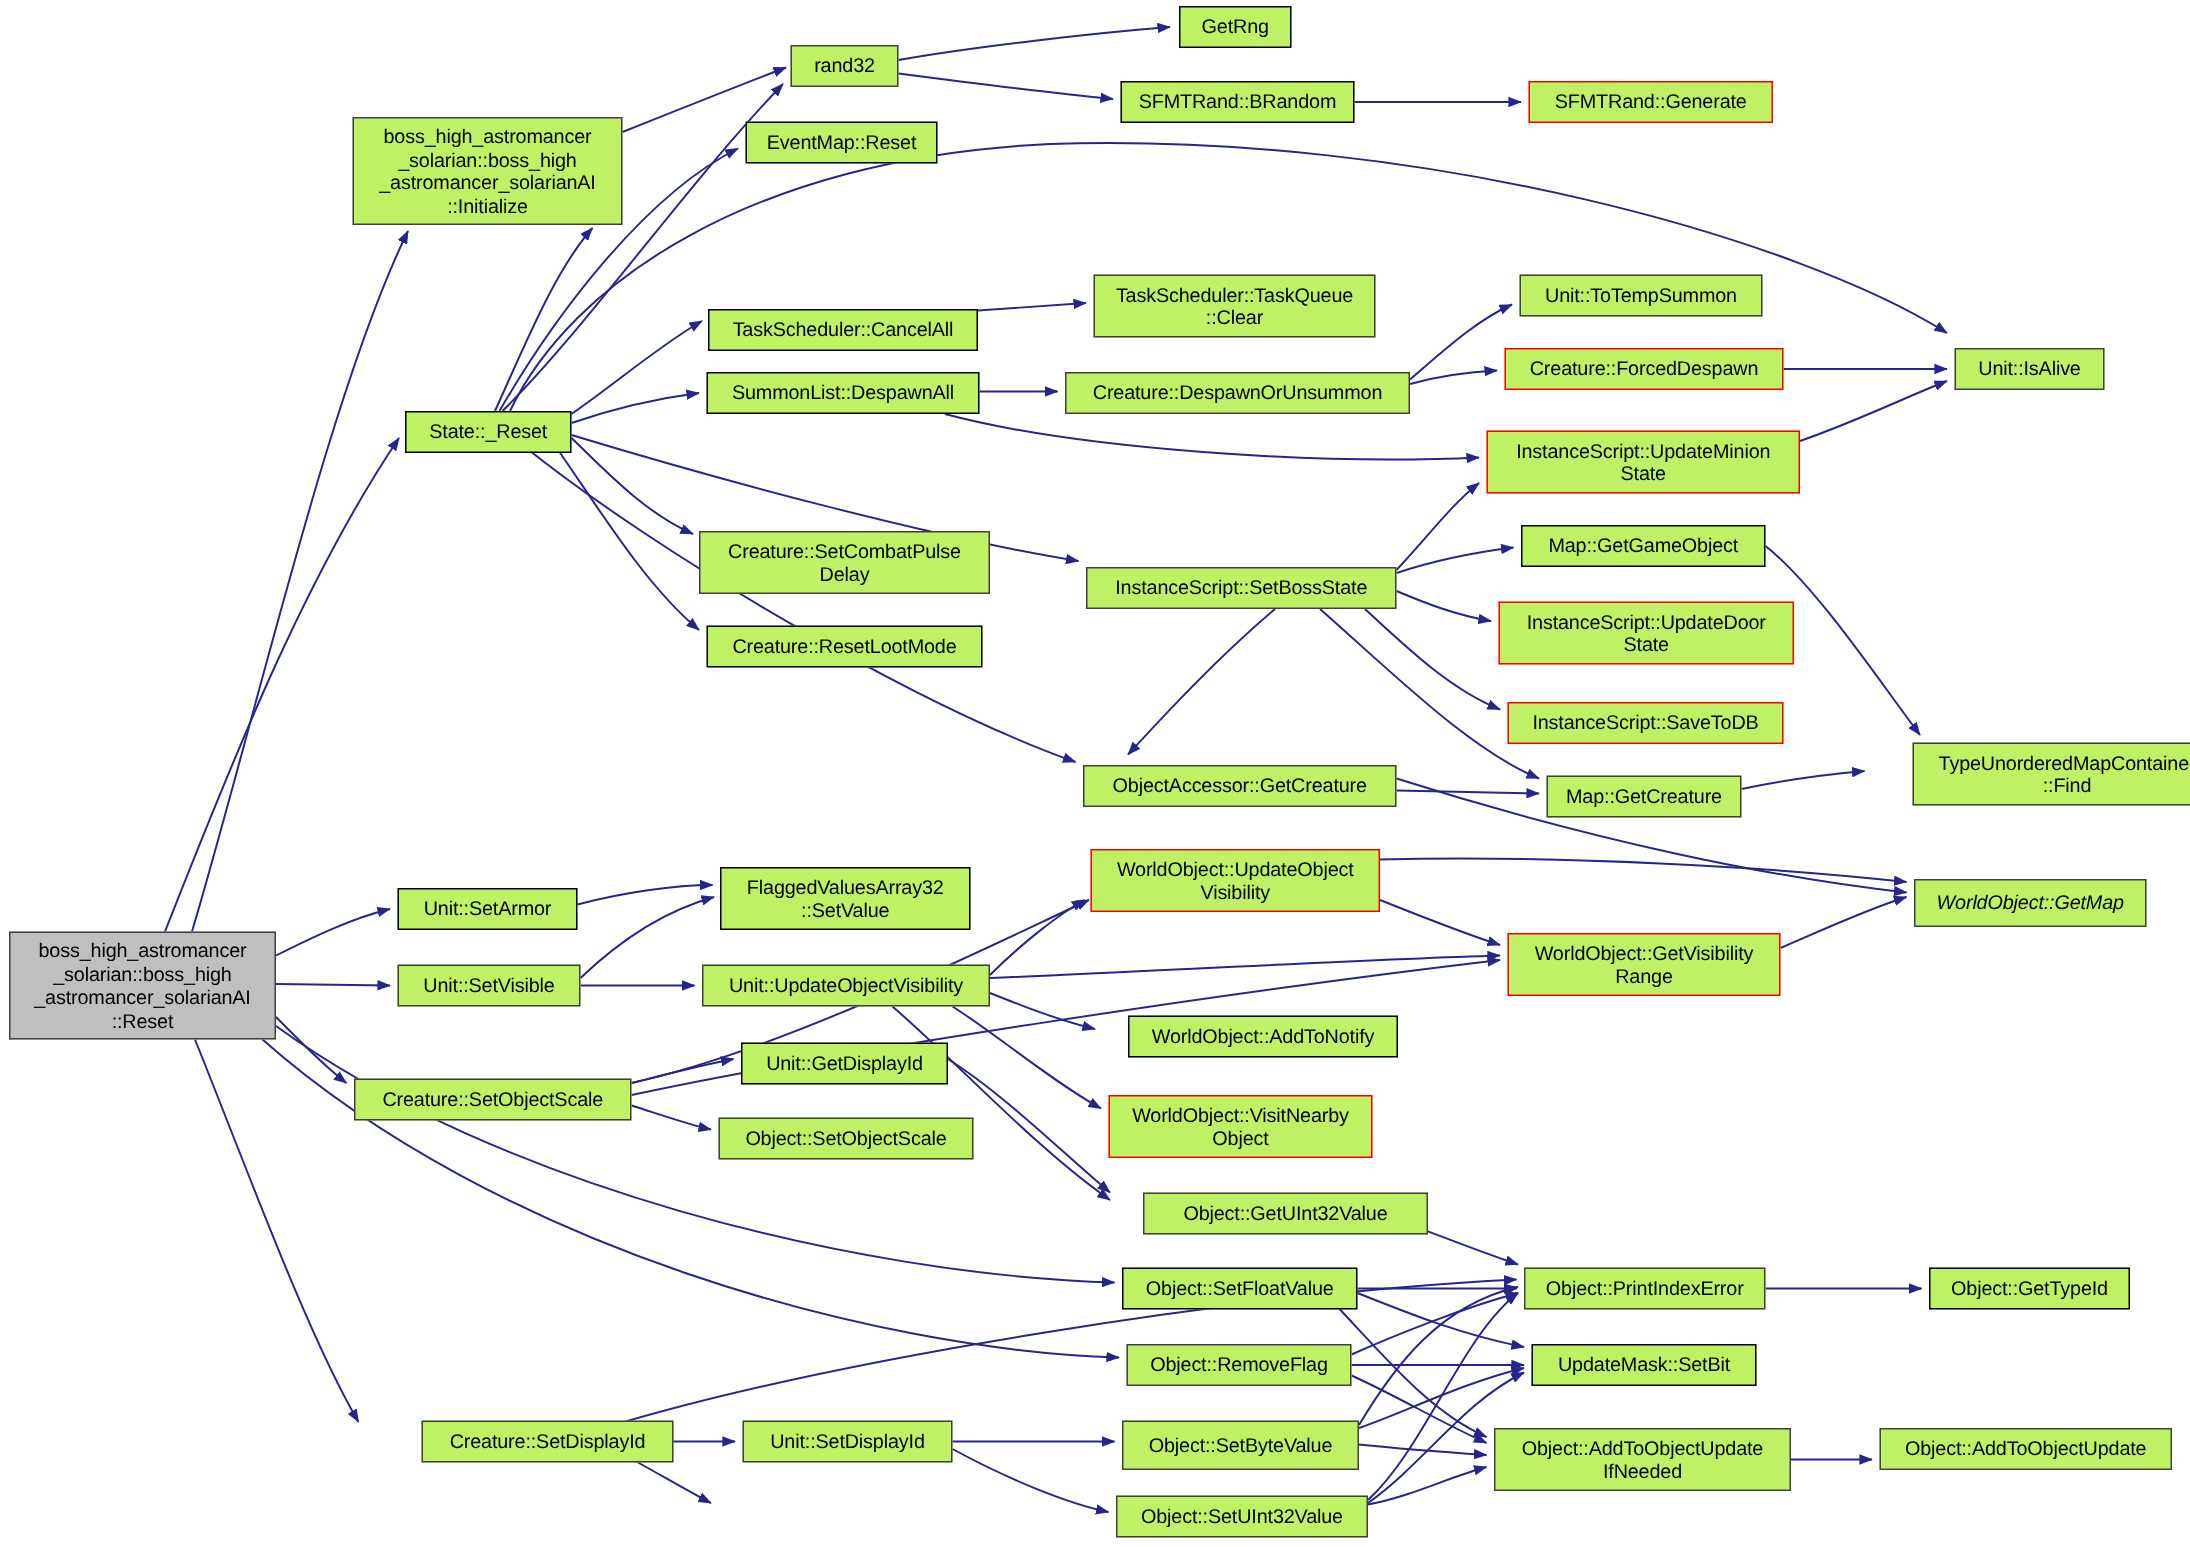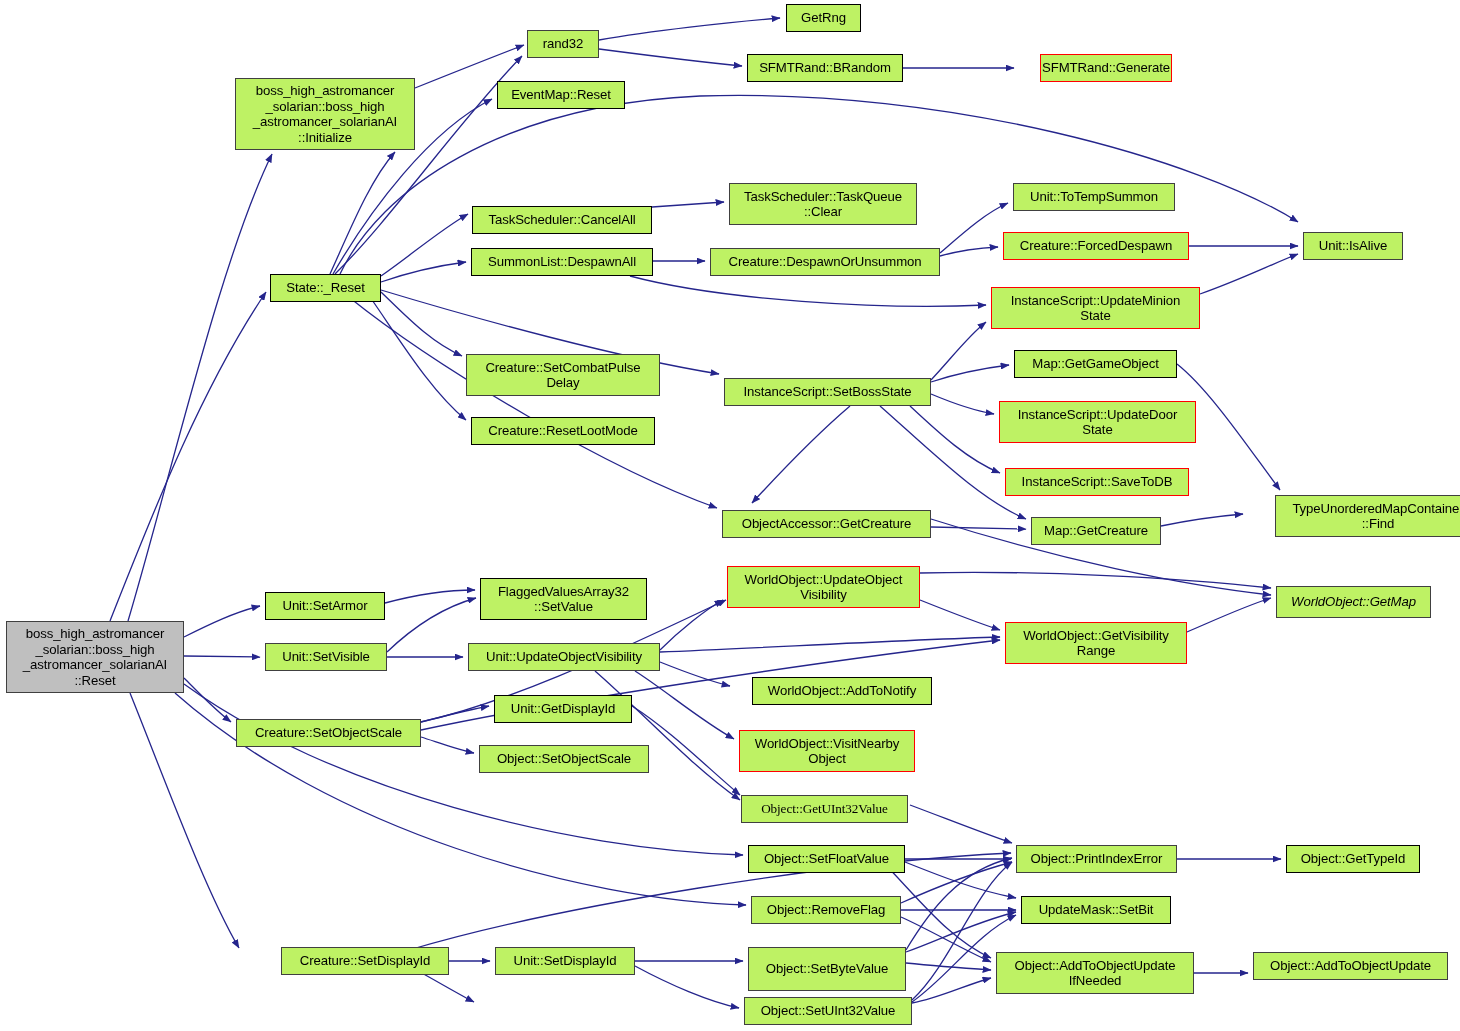--- a/index.html
+++ b/index.html
@@ -144,21 +144,21 @@
       </g>
   </svg>
   <div id="node-layer">
       <div class="node thick" style="left: 235px; top: 78px; width: 180px; height: 72px;"><span class="lbl">boss_high_astromancer
 _solarian::boss_high
 _astromancer_solarianAI
 ::Initialize</span></div>
       <div class="node thick" style="left: 527px; top: 30px; width: 72px; height: 28px;"><span class="lbl">rand32</span></div>
       <div class="node " style="left: 786px; top: 4px; width: 75px; height: 28px;"><span class="lbl">GetRng</span></div>
       <div class="node " style="left: 747px; top: 54px; width: 156px; height: 28px;"><span class="lbl">SFMTRand::BRandom</span></div>
-      <div class="node red" style="left: 1040px; top: 54px; width: 132px; height: 28px; text-align: right;"><span class="lbl">SFMTRand::Generate</span></div>
+      <div class="node red" style="left: 1019px; top: 54px; width: 163px; height: 28px; text-align: right;"><span class="lbl">SFMTRand::Generate</span></div>
       <div class="node " style="left: 497px; top: 81px; width: 128px; height: 28px;"><span class="lbl">EventMap::Reset</span></div>
       <div class="node " style="left: 270px; top: 274px; width: 111px; height: 28px;"><span class="lbl">State::_Reset</span></div>
       <div class="node " style="left: 472px; top: 194px; width: 180px; height: 28px; margin-top: 12px;"><span class="lbl">TaskScheduler::CancelAll</span></div>
       <div class="node thick" style="left: 729px; top: 183px; width: 188px; height: 42px;"><span class="lbl">TaskScheduler::TaskQueue
 ::Clear</span></div>
       <div class="node " style="left: 471px; top: 248px; width: 182px; height: 28px;"><span class="lbl">SummonList::DespawnAll</span></div>
       <div class="node thick" style="left: 710px; top: 248px; width: 230px; height: 28px;"><span class="lbl">Creature::DespawnOrUnsummon</span></div>
       <div class="node thick" style="left: 1013px; top: 183px; width: 162px; height: 28px;"><span class="lbl">Unit::ToTempSummon</span></div>
       <div class="node red" style="left: 1003px; top: 232px; width: 186px; height: 28px;"><span class="lbl">Creature::ForcedDespawn</span></div>
       <div class="node red" style="left: 991px; top: 287px; width: 209px; height: 42px;"><span class="lbl">InstanceScript::UpdateMinion
@@ -189,28 +189,28 @@
 Visibility</span></div>
       <div class="node red" style="left: 1005px; top: 622px; width: 182px; height: 42px;"><span class="lbl">WorldObject::GetVisibility
 Range</span></div>
       <div class="node thick" style="left: 1276px; top: 586px; width: 155px; height: 32px; font-style: italic;"><span class="lbl">WorldObject::GetMap</span></div>
       <div class="node " style="left: 735px; top: 677px; width: 180px; height: 28px; margin-left: 17px;"><span class="lbl">WorldObject::AddToNotify</span></div>
       <div class="node " style="left: 494px; top: 695px; width: 138px; height: 28px;"><span class="lbl">Unit::GetDisplayId</span></div>
       <div class="node thick" style="left: 236px; top: 719px; width: 185px; height: 28px;"><span class="lbl">Creature::SetObjectScale</span></div>
       <div class="node thick" style="left: 479px; top: 745px; width: 170px; height: 28px;"><span class="lbl">Object::SetObjectScale</span></div>
       <div class="node red" style="left: 739px; top: 730px; width: 176px; height: 42px; justify-content: center;"><span class="lbl">WorldObject::VisitNearby
 Object</span></div>
-      <div class="node thick" style="left: 741px; top: 795px; width: 167px; height: 28px; font-family: Liberation Serif, serif;"><span class="lbl">Object::GetUInt32Value</span></div>
+      <div class="node thick" style="left: 762px; top: 795px; width: 190px; height: 28px;"><span class="lbl">Object::GetUInt32Value</span></div>
       <div class="node " style="left: 748px; top: 845px; width: 157px; height: 28px;"><span class="lbl">Object::SetFloatValue</span></div>
       <div class="node thick" style="left: 1016px; top: 845px; width: 161px; height: 28px;"><span class="lbl">Object::PrintIndexError</span></div>
       <div class="node " style="left: 1286px; top: 845px; width: 134px; height: 28px;"><span class="lbl">Object::GetTypeId</span></div>
       <div class="node thick" style="left: 751px; top: 896px; width: 150px; height: 28px;"><span class="lbl">Object::RemoveFlag</span></div>
       <div class="node " style="left: 1021px; top: 896px; width: 150px; height: 28px;"><span class="lbl">UpdateMask::SetBit</span></div>
       <div class="node thick" style="left: 241px; top: 947px; width: 168px; height: 28px; margin-left: 40px;"><span class="lbl">Creature::SetDisplayId</span></div>
       <div class="node thick" style="left: 495px; top: 947px; width: 140px; height: 28px;"><span class="lbl">Unit::SetDisplayId</span></div>
-      <div class="node thick" style="left: 748px; top: 947px; width: 158px; height: 44px;"><span class="lbl">Object::SetByteValue</span></div>
+      <div class="node thick" style="left: 748px; top: 947px; width: 158px; height: 33px;"><span class="lbl">Object::SetByteValue</span></div>
       <div class="node thick" style="left: 996px; top: 952px; width: 198px; height: 42px;"><span class="lbl">Object::AddToObjectUpdate
 IfNeeded</span></div>
       <div class="node thick" style="left: 1253px; top: 952px; width: 195px; height: 28px;"><span class="lbl">Object::AddToObjectUpdate</span></div>
       <div class="node " style="left: 479px; top: 1051px; width: 168px; height: 28px; margin-left: 48px;"><span class="lbl">Object::GetObjectScale</span></div>
       <div class="node thick" style="left: 744px; top: 997px; width: 168px; height: 28px;"><span class="lbl">Object::SetUInt32Value</span></div>
     </div>
 </div>
 
 </body></html>

